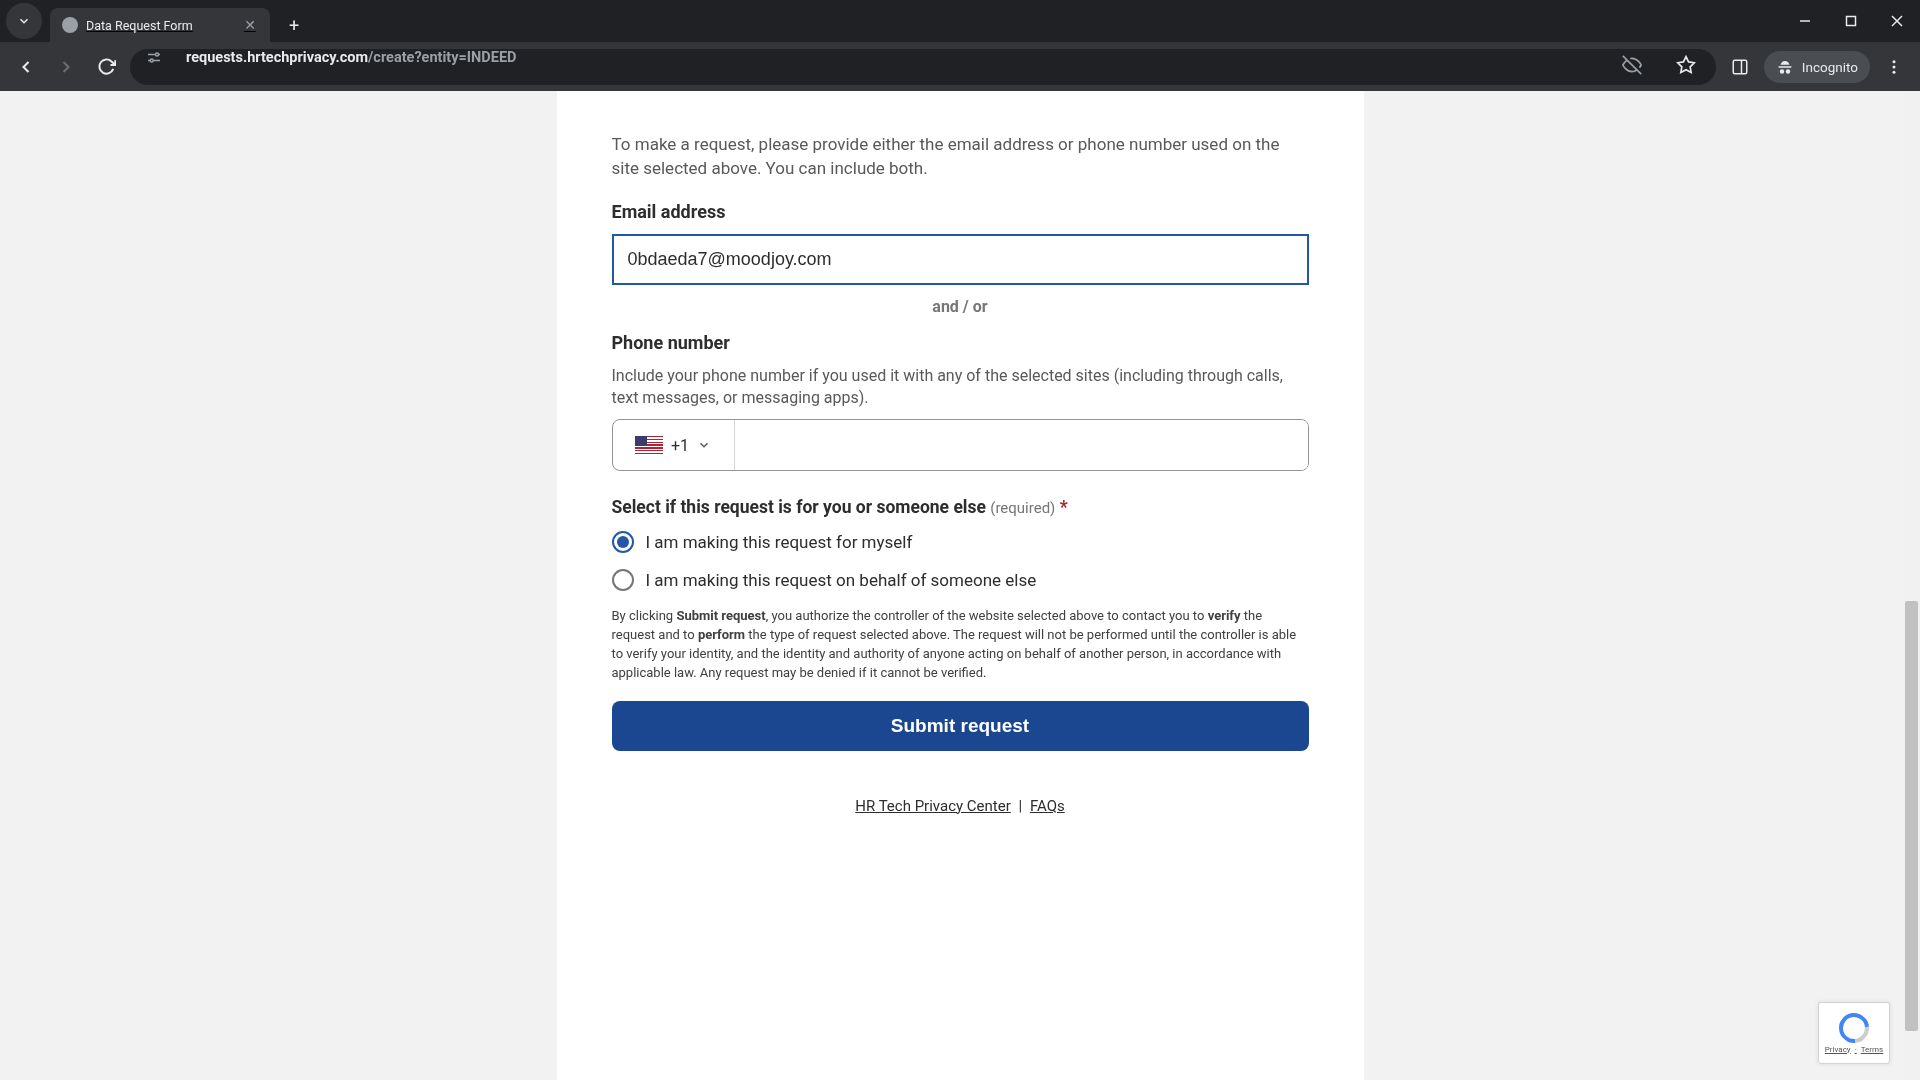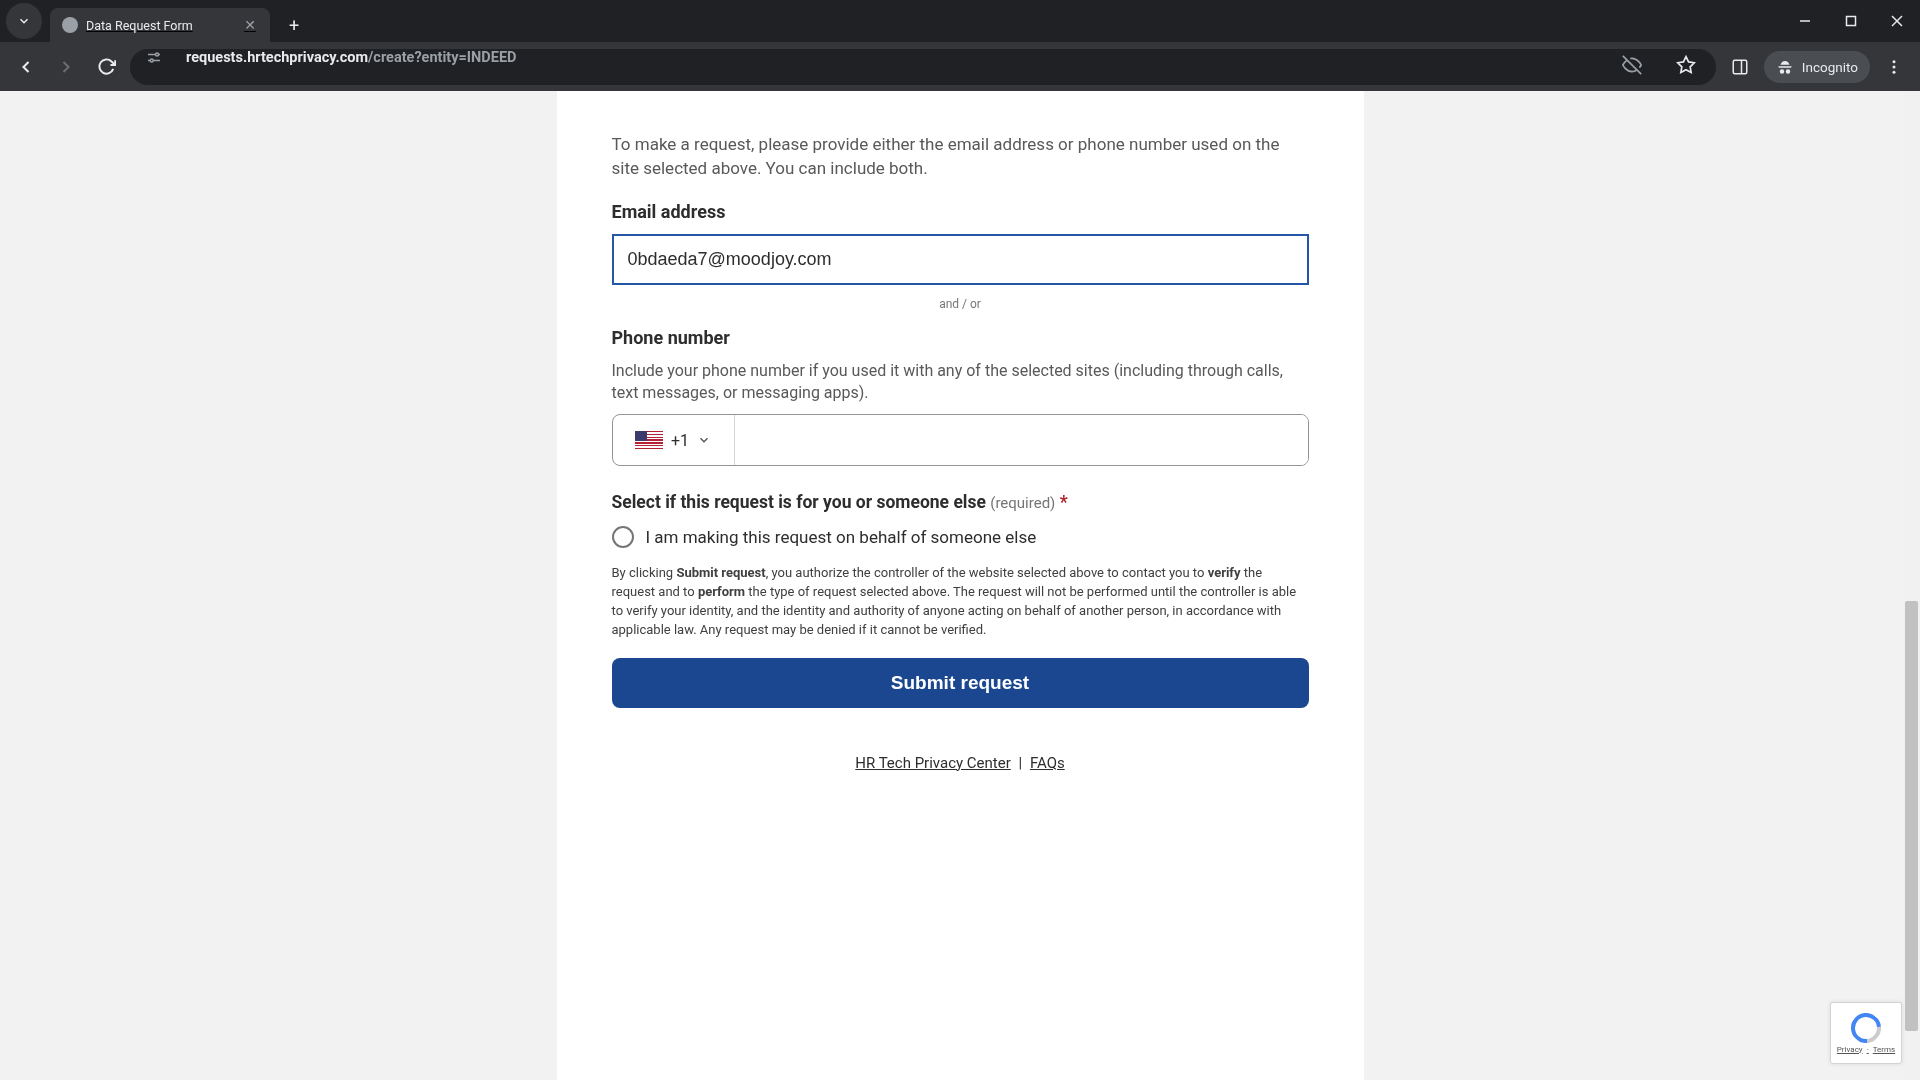--- a/index.html
+++ b/index.html
@@ -29,21 +29,21 @@
     .incognito-pill { background: #4a4d51; height: 32px; border-radius: 16px; display: flex; align-items: center; padding: 0 12px; gap: 8px; color: #e8eaed; font-size: 13.5px; cursor: pointer; }
     
     
     .viewport { background: #f2f2f2; height: calc(1080px - 91px); position: relative; overflow: hidden; }
     .page-container { width: 100%; height: 100%; display: flex; justify-content: center; overflow-y: auto; }
     .form-card { background: #fff; width: 807px; padding: 0 55px 40px 55px; position: relative; }
     .intro-text { color: #595959; font-size: 17px; line-height: 1.4; margin-bottom: 20px; }
     .field-label { font-weight: 700; font-size: 18px; color: #2d2d2d; margin-bottom: 12px; }
     .sub-label { color: #595959; font-size: 16px; line-height: 1.4; margin-bottom: 10px; }
     .text-input { width: 100%; border: 2px solid #2557a7; border-radius: 0; padding: 13px 14px; font-size: 18px; color: #2d2d2d; outline: none; }
-    .andor { text-align: center; color: #767676; font-size: 12px; margin: 12px 0 16px; }
+    .andor { text-align: center; color: #767676; font-size: 16px; margin: 12px 0 16px; font-weight: bold; }
     .phone-group { display: flex; border: 1px solid #949494; border-radius: 8px; height: 52px; overflow: hidden; }
     .country-select { width: 122px; display: flex; align-items: center; justify-content: center; gap: 8px; border-right: 1px solid #d4d4d4; cursor: pointer; }
     .flag { width: 28px; height: 18px; position: relative; overflow: hidden; }
     .flag-stripes { position: absolute; inset: 0; background: repeating-linear-gradient(#b22234 0 1.4px, #fff 1.4px 2.8px); }
     .flag-canton { position: absolute; left: 0; top: 0; width: 12px; height: 9.6px; background: #3c3b6e; }
     .dialcode { font-size: 16px; color: #2d2d2d; }
     .phone-input { flex: 1; border: none; padding: 0 14px; font-size: 18px; outline: none; }
     
     .section-heading { margin-top: 26px; font-size: 17.5px; font-weight: 700; color: #2d2d2d; }
     .req-tag { font-weight: 400; color: #767676; font-size: 15px; }
@@ -58,21 +58,21 @@
     
     .disclaimer { color: #404040; font-size: 13px; line-height: 1.45; margin-top: 8px; }
     .disclaimer b { font-weight: 700; }
     
     .submit-btn { width: 100%; background: #1a478f; color: #fff; border: none; border-radius: 8px; padding: 14px; font-size: 19px; font-weight: 700; margin-top: 18px; cursor: pointer; }
     
     .footer-links { text-align: center; margin-top: 46px; color: #2d2d2d; font-size: 15px; }
     .footer-links a { color: #2d2d2d; text-decoration: underline; cursor: pointer; }
     .footer-sep { margin: 0 4px; }
     
-    .recaptcha { position: absolute; right: 18px; bottom: 16px; width: 72px; height: 62px; background: #fff; border: 1px solid #d3d3d3; border-radius: 3px; box-shadow: 0 0 4px rgba(0,0,0,0.1); display: flex; flex-direction: column; align-items: center; justify-content: center; font-size: 8px; color: #555; }
+    .recaptcha { position: absolute; right: 30px; bottom: 16px; width: 72px; height: 62px; background: #fff; border: 1px solid #d3d3d3; border-radius: 3px; box-shadow: 0 0 4px rgba(0,0,0,0.1); display: flex; flex-direction: column; align-items: center; justify-content: center; font-size: 8px; color: #555; }
     .recaptcha-logo { width: 30px; height: 30px; position: relative; }
     .recaptcha-arc { position: absolute; inset: 0; border: 4px solid #4285f4; border-right-color: #ccc; border-radius: 50%; transform: rotate(40deg); }
     .recaptcha-terms { display: flex; gap: 4px; font-size: 8px; margin-top: 2px; }
     .recaptcha-terms span { text-decoration: underline; }
     
     .scrollbar-track { position: absolute; right: 0; top: 0; width: 17px; height: 100%; background: #f1f1f1; }
     .scrollbar-thumb { position: absolute; right: 2px; width: 13px; background: #c1c1c1; border-radius: 2px; }
   </style>
 </head>
 <body>
@@ -199,20 +199,24 @@
       </div>
       
       <div class="section-heading">
         <span>Select if this request is for you or someone else</span>
         <span class="req-tag">(required)</span>
         <span class="req-star">*</span>
       </div>
       
       <div class="radio-group">
         <div class="radio-item">
+          <div class="radio-circle checked"></div>
+          <span class="radio-label">I am making this request for myself</span>
+        </div>
+        <div class="radio-item">
           <div class="radio-circle"></div>
           <span class="radio-label">I am making this request on behalf of someone else</span>
         </div>
       </div>
       
       <p class="disclaimer">
         <span>By clicking </span><b>Submit request</b><span>, you authorize the controller of the website selected above to contact you to </span><b>verify</b><span> the request and to </span><b>perform</b><span> the type of request selected above. The request will not be performed until the controller is able to verify your identity, and the identity and authority of anyone acting on behalf of another person, in accordance with applicable law. Any request may be denied if it cannot be verified.</span>
       </p>
       
       <button class="submit-btn">Submit request</button>

